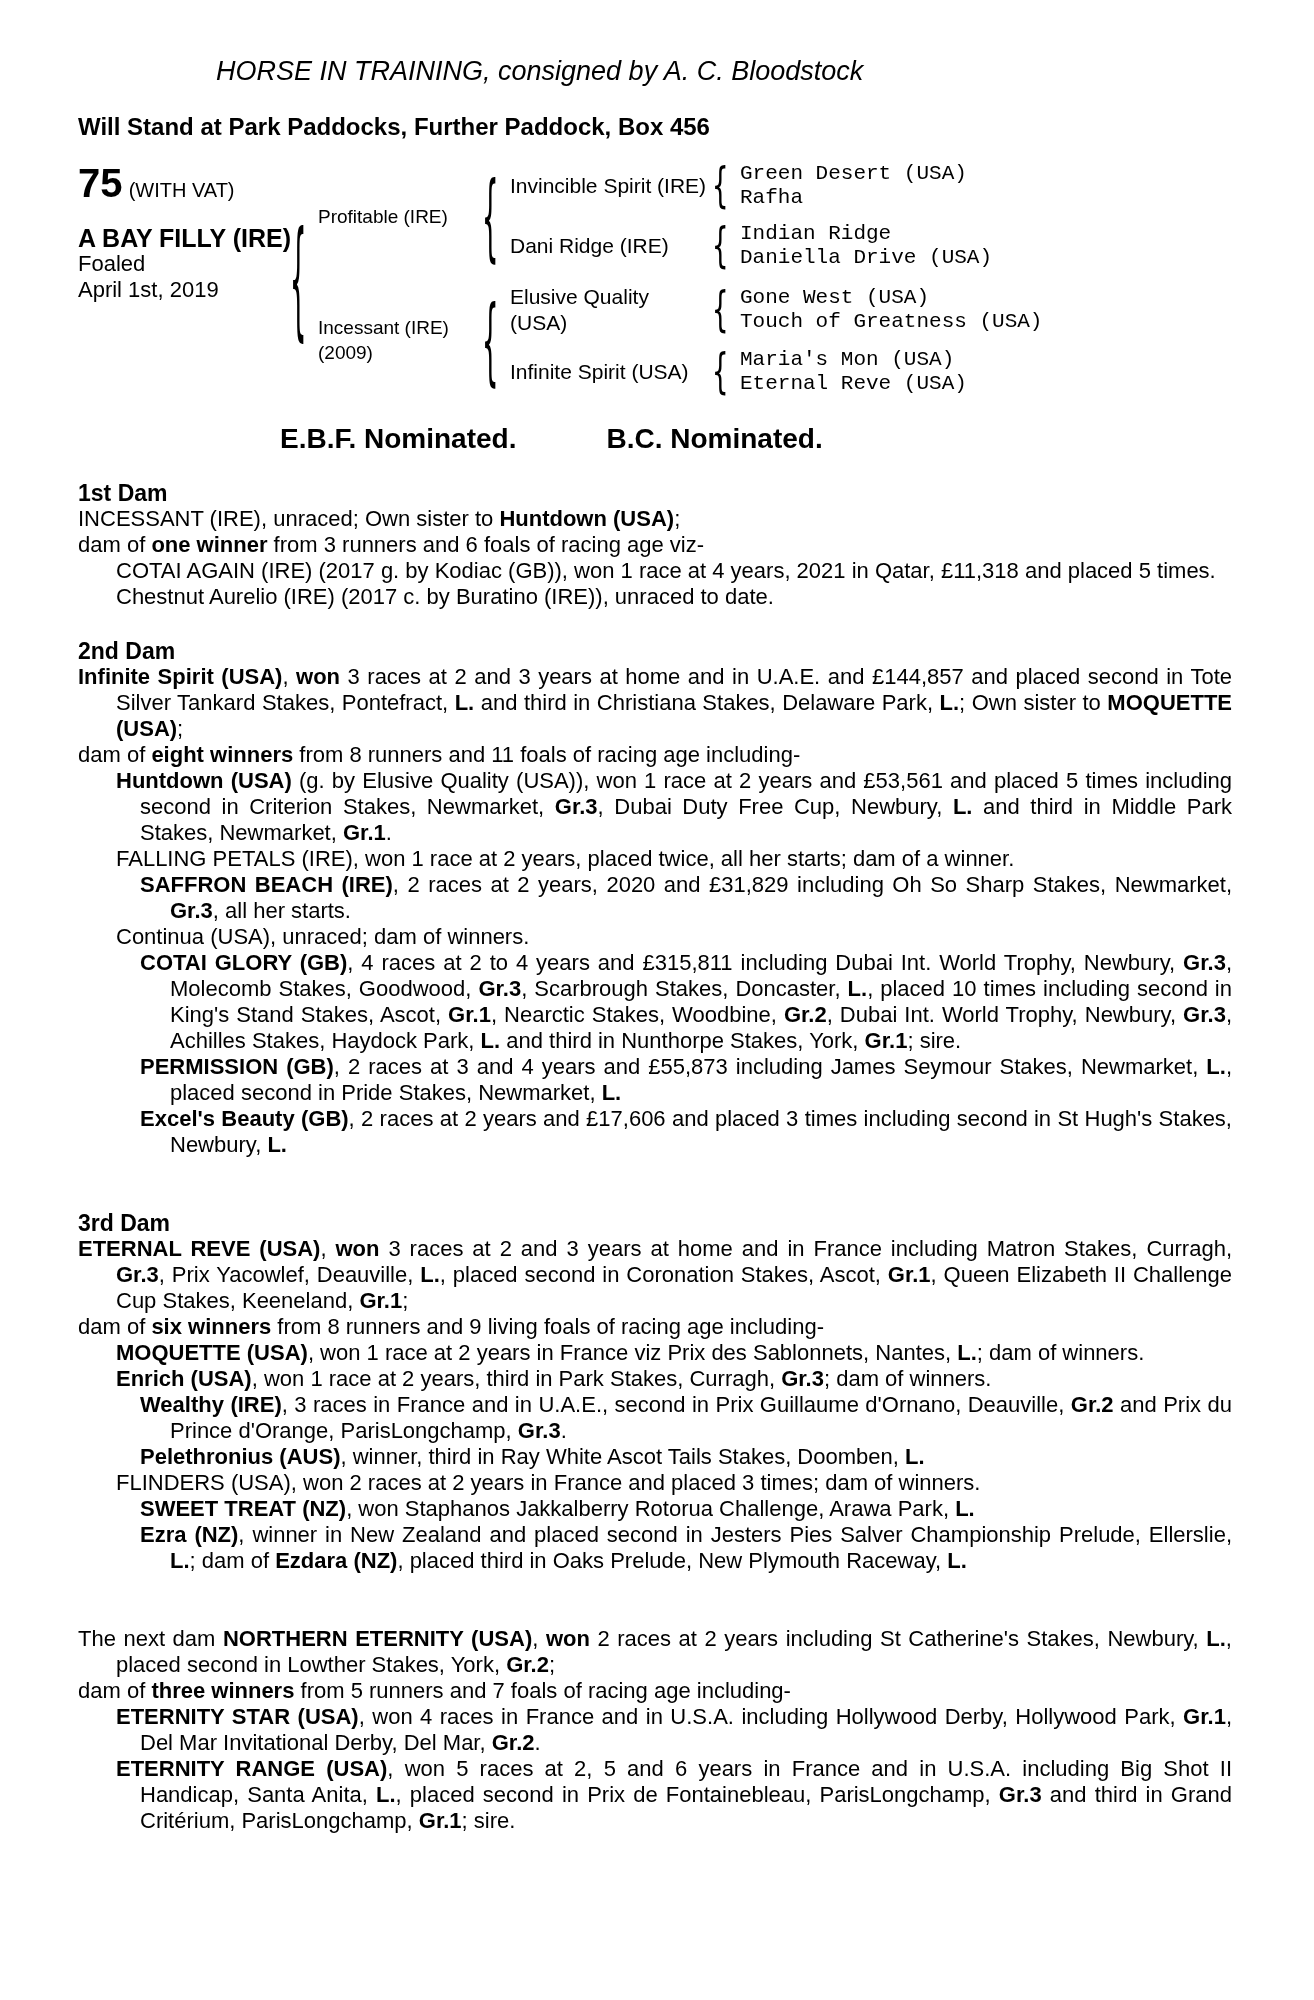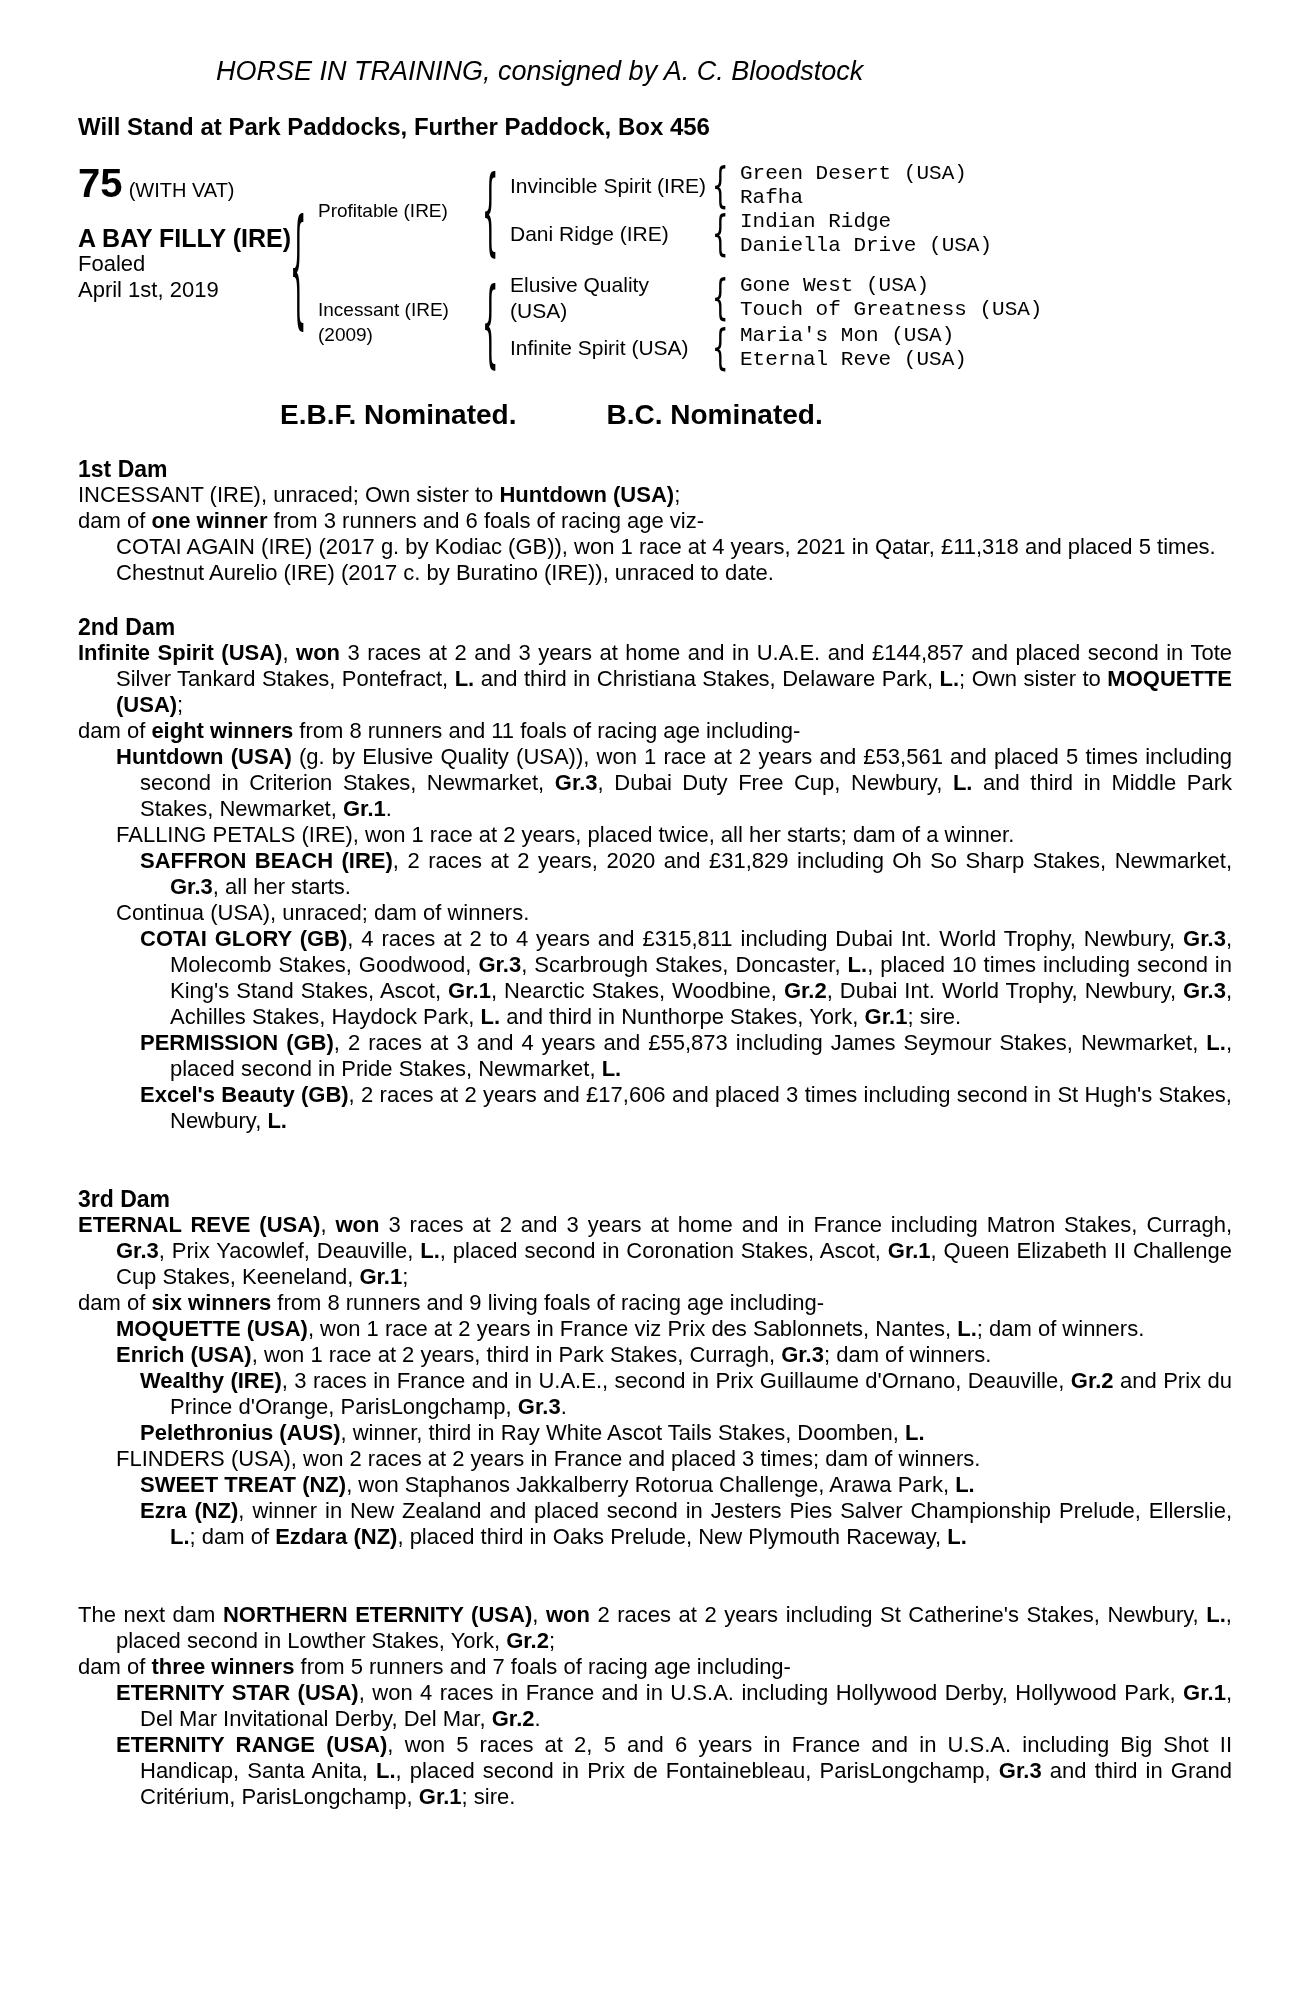--- a/index.html
+++ b/index.html
@@ -17,21 +17,21 @@
   .ped-left { width: 208px; flex: 0 0 208px; align-self: flex-start; padding-top: 8px; }
   .lot-line { white-space: nowrap; }
   .lot-number { font-weight: bold; font-size: 40px; }
   .vat { font-size: 20px; }
   .horse-name { font-weight: bold; font-size: 25px; margin-top: 22px; white-space: nowrap; }
   .foaled { font-size: 22px; line-height: 26px; }
   .ped-right { display: flex; align-items: center; flex: 1; }
   .halves { display: flex; flex-direction: column; gap: 14px; flex: 1; }
   .half { display: flex; align-items: center; }
   .parent-name { width: 160px; flex: 0 0 160px; font-size: 19px; line-height: 25px; }
-  .gp-col { display: flex; flex-direction: column; gap: 0; flex: 1; }
+  .gp-col { display: flex; flex-direction: column; gap: 12px; flex: 1; }
   .gp-unit { display: flex; align-items: center; }
   .gp-name { width: 198px; flex: 0 0 198px; font-size: 21px; }
   .ggp-col { display: flex; flex-direction: column; font-family: Liberation Mono, monospace; }
   .ggp { font-size: 21px; line-height: 24px; white-space: nowrap; }
   .brace { width: 24px; flex: 0 0 24px; display: flex; align-items: center; justify-content: center; margin-right: 8px; font-family: "DejaVu Sans", sans-serif; font-weight: normal; }
   .brace span { display: inline-block; line-height: 1; }
   .brace-sm span { font-size: 38px; transform: scaleY(1.25) scaleX(0.7); }
   .brace-lg span { font-size: 38px; transform: scaleY(2.5) scaleX(0.7); }
   .brace-xl span { font-size: 38px; transform: scaleY(3.4) scaleX(0.7); }
 

